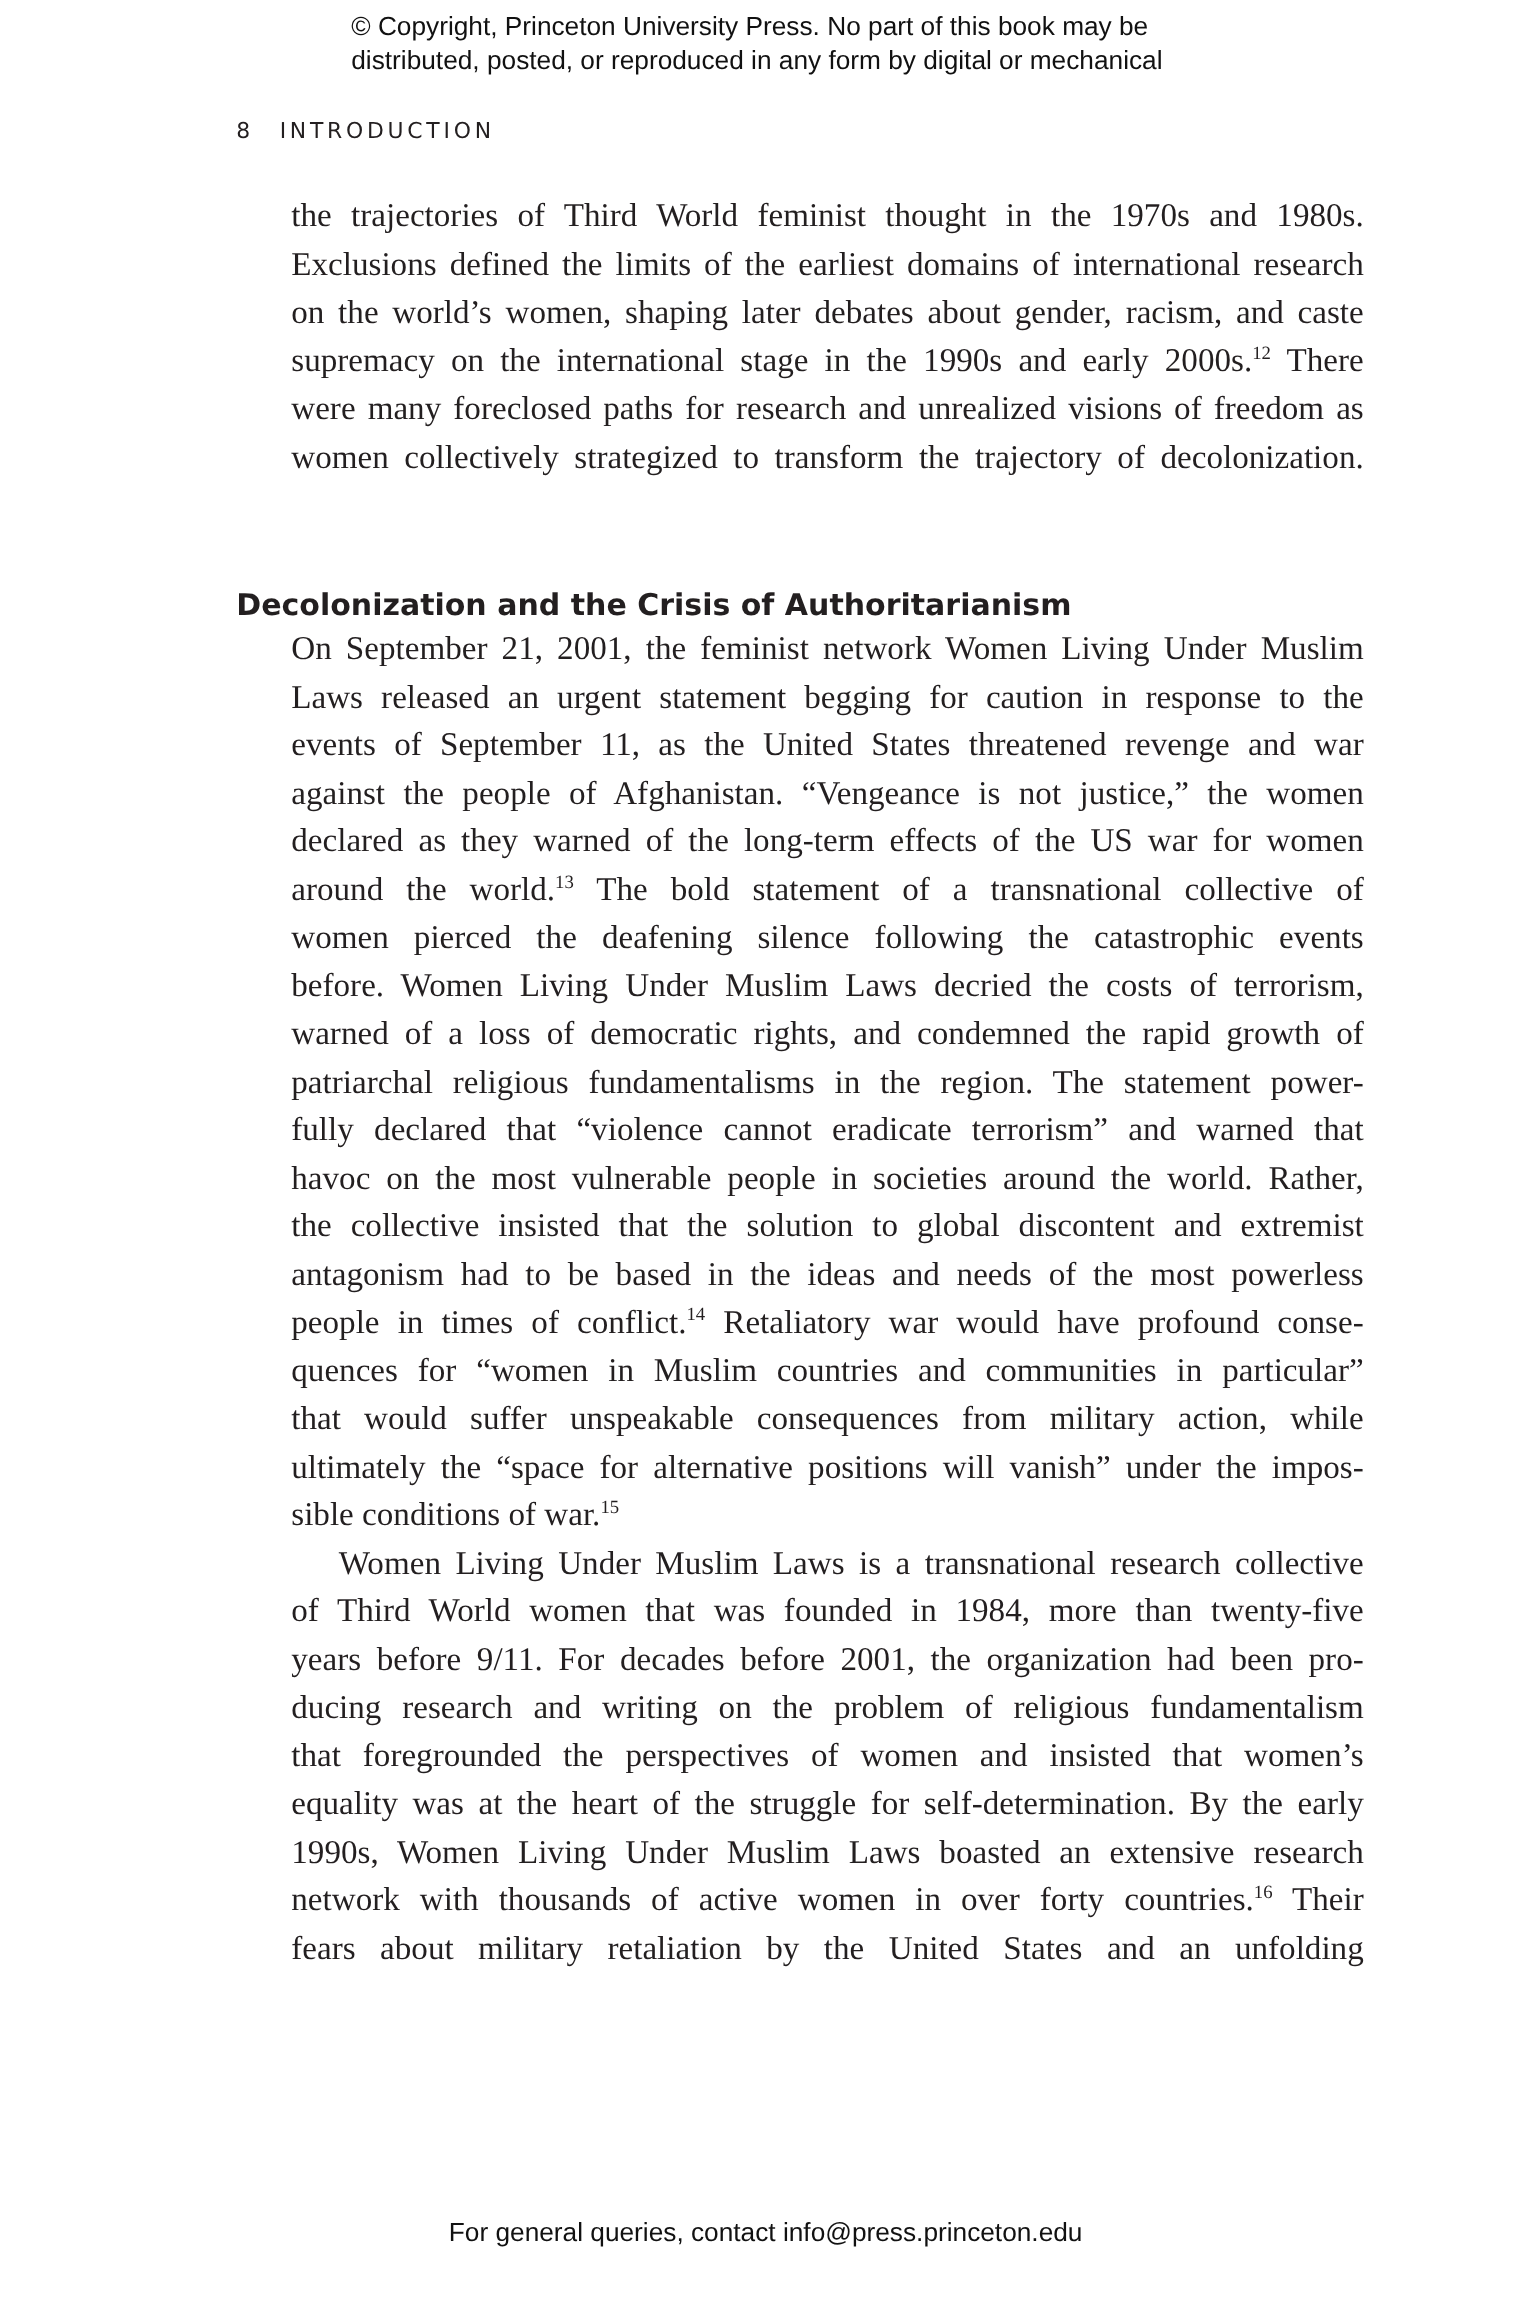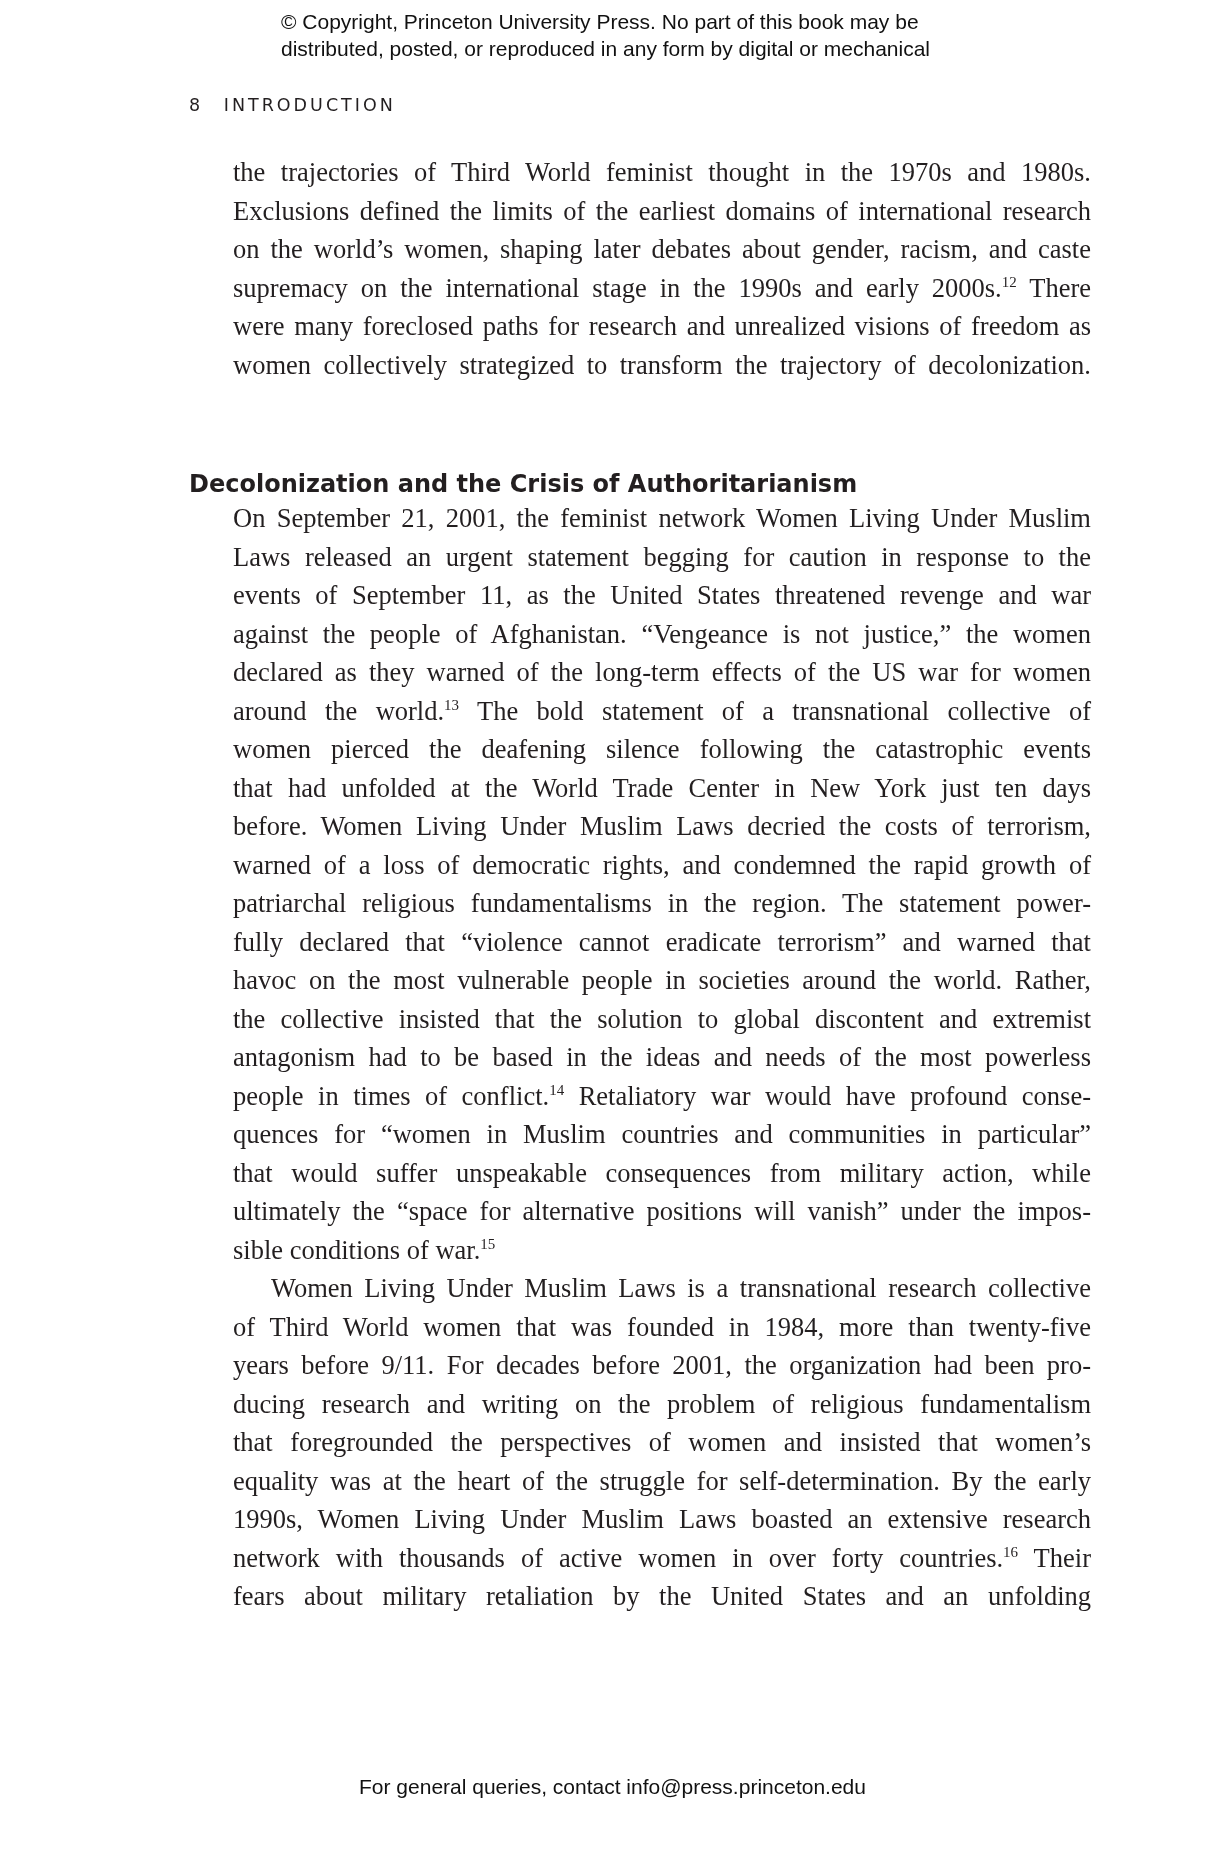--- a/index.html
+++ b/index.html
@@ -115,21 +115,20 @@
 <div class="section-heading">Decolonization and the Crisis of Authoritarianism</div>
 
 <div class="body-text para2">
   <span class="line">On September 21, 2001, the feminist network Women Living Under Muslim</span>
   <span class="line">Laws released an urgent statement begging for caution in response to the</span>
   <span class="line">events of September 11, as the United States threatened revenge and war</span>
   <span class="line">against the people of Afghanistan. “Vengeance is not justice,” the women</span>
   <span class="line">declared as they warned of the long-term effects of the US war for women</span>
   <span class="line"><span>around the world.</span><sup class="fn">13</sup> <span>The bold statement of a transnational collective of</span></span>
   <span class="line">women pierced the deafening silence following the catastrophic events</span>
-  <span class="line">that had unfolded at the World Trade Center in New York just ten days</span>
   <span class="line">before. Women Living Under Muslim Laws decried the costs of terrorism,</span>
   <span class="line">warned of a loss of democratic rights, and condemned the rapid growth of</span>
   <span class="line">patriarchal religious fundamentalisms in the region. The statement power-</span>
   <span class="line">fully declared that “violence cannot eradicate terrorism” and warned that</span>
   <span class="line">havoc on the most vulnerable people in societies around the world. Rather,</span>
   <span class="line">the collective insisted that the solution to global discontent and extremist</span>
   <span class="line">antagonism had to be based in the ideas and needs of the most powerless</span>
   <span class="line"><span>people in times of conflict.</span><sup class="fn">14</sup> <span>Retaliatory war would have profound conse-</span></span>
   <span class="line">quences for “women in Muslim countries and communities in particular”</span>
   <span class="line">that would suffer unspeakable consequences from military action, while</span>

